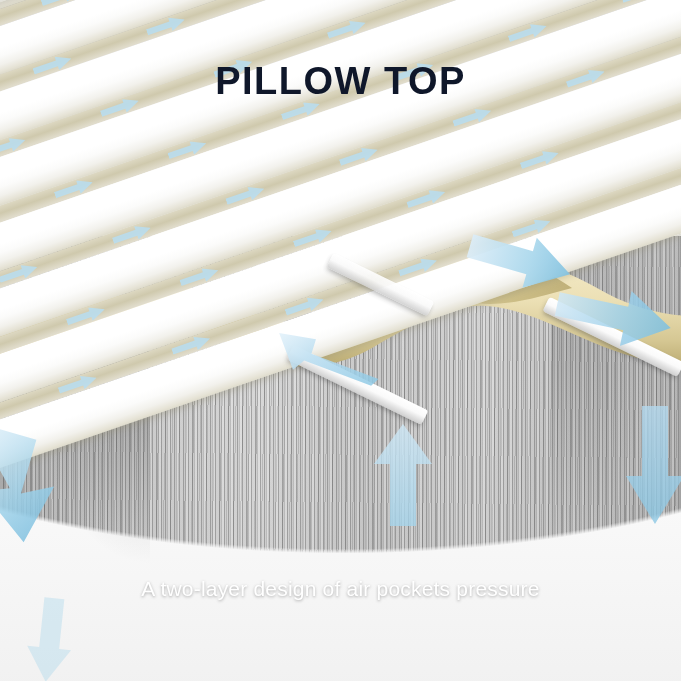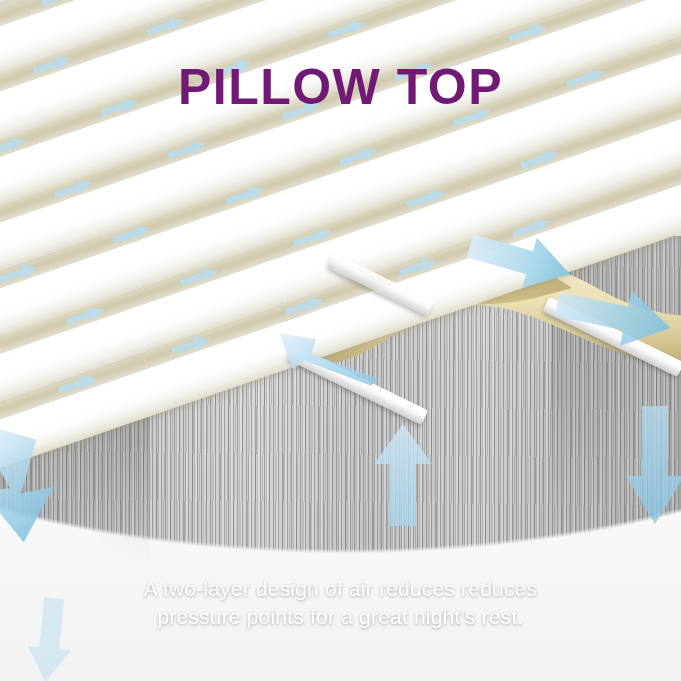--- a/index.html
+++ b/index.html
@@ -103,23 +103,23 @@
   .arrow svg{display:block;overflow:visible;}
 
   
   .title-block{
     position:absolute;left:0;top:62px;width:681px;text-align:center;
     pointer-events:none;
   }
   .title-main{
     font-family:"Liberation Sans",sans-serif;
     font-weight:700;
-    font-size:50px;
+    font-size:38px;
     letter-spacing:1.5px;
-    color:#701a75;
+    color:#0f172a;
     line-height:1;
     margin:0;
   }
   .title-sub{
     font-family:"Liberation Sans",sans-serif;
     font-weight:300;
     font-size:41px;
     letter-spacing:.4px;
     color:#1b1b1b;
     line-height:1.12;
@@ -334,17 +334,16 @@
     <svg viewBox="0 0 44 84">
       <path d="M12,0 L32,0 L32,50 L44,50 L22,84 L0,50 L12,50 Z" fill="#a9d6ec"></path>
     </svg>
   </div>
 
   <div class="title-block">
     <div class="title-main">PILLOW TOP</div>
   </div>
 
   <div class="caption">
-    <div>A two-layer design of air reduces reduces</div>
-    <div>pressure points for a great night’s rest.</div>
+    <div>A two-layer design of air pockets pressure</div>
   </div>
 
 </div>
 
 </body></html>

